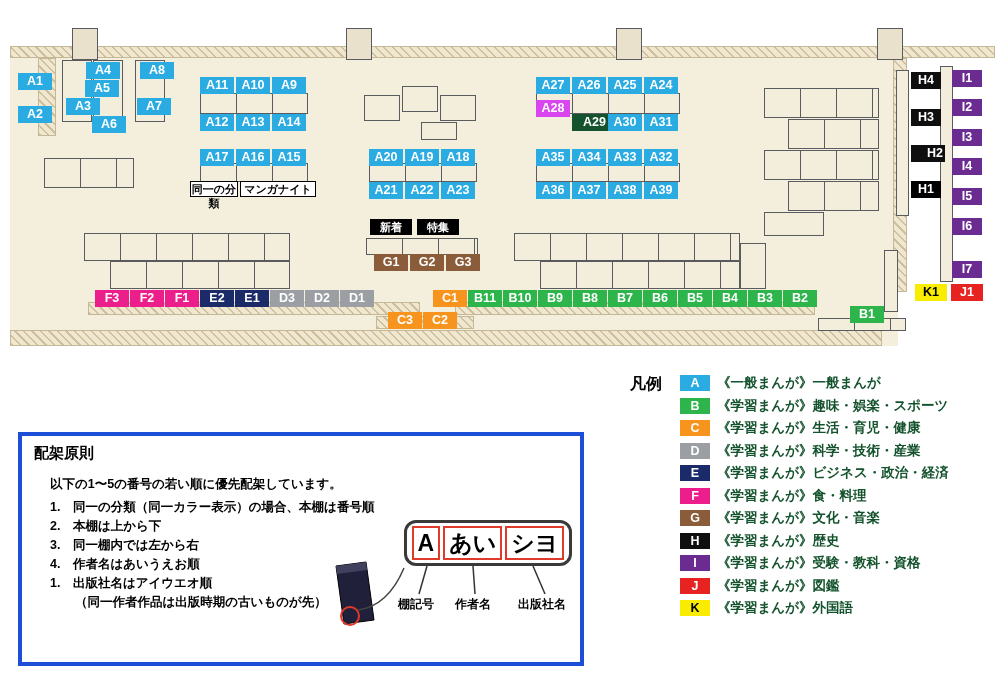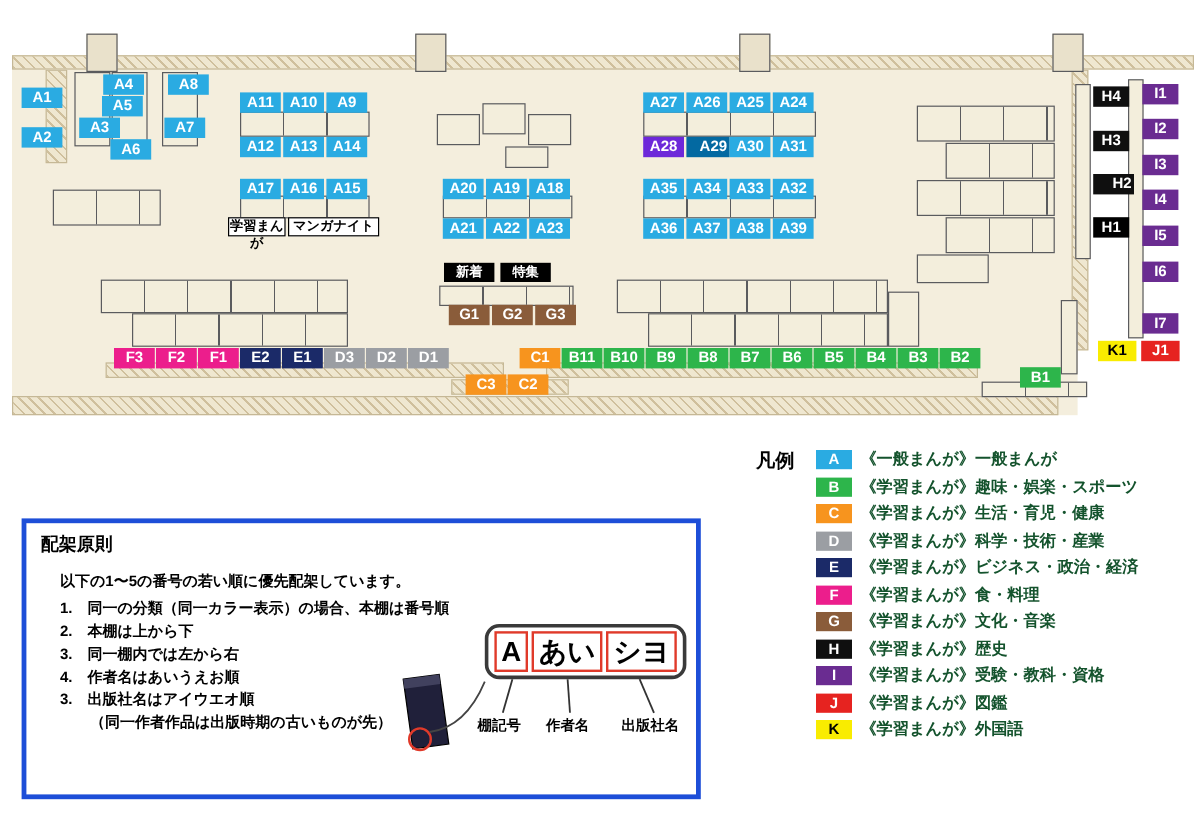--- a/index.html
+++ b/index.html
@@ -115,22 +115,22 @@
       <div class="chip" style="background: rgb(42, 171, 226); left: 369px; top: 149px;">A20</div>
       <div class="chip" style="background: rgb(42, 171, 226); left: 405px; top: 149px;">A19</div>
       <div class="chip" style="background: rgb(42, 171, 226); left: 441px; top: 149px;">A18</div>
       <div class="chip" style="background: rgb(42, 171, 226); left: 369px; top: 182px;">A21</div>
       <div class="chip" style="background: rgb(42, 171, 226); left: 405px; top: 182px;">A22</div>
       <div class="chip" style="background: rgb(42, 171, 226); left: 441px; top: 182px;">A23</div>
       <div class="chip" style="background: rgb(42, 171, 226); left: 536px; top: 77px;">A27</div>
       <div class="chip" style="background: rgb(42, 171, 226); left: 572px; top: 77px;">A26</div>
       <div class="chip" style="background: rgb(42, 171, 226); left: 608px; top: 77px;">A25</div>
       <div class="chip" style="background: rgb(42, 171, 226); left: 644px; top: 77px;">A24</div>
-      <div class="chip" style="background: #6d28d9; left: 536px; top: 114px;">A28</div>
-      <div class="chip" style="background: #0369a1; left: 572px; top: 114px; padding-left: 11px;">A29</div>
+      <div class="chip" style="background: #d946ef; left: 536px; top: 100px;">A28</div>
+      <div class="chip" style="background: #14532d; left: 572px; top: 114px; padding-left: 11px;">A29</div>
       <div class="chip" style="background: rgb(42, 171, 226); left: 608px; top: 114px;">A30</div>
       <div class="chip" style="background: rgb(42, 171, 226); left: 644px; top: 114px;">A31</div>
       <div class="chip" style="background: rgb(42, 171, 226); left: 536px; top: 149px;">A35</div>
       <div class="chip" style="background: rgb(42, 171, 226); left: 572px; top: 149px;">A34</div>
       <div class="chip" style="background: rgb(42, 171, 226); left: 608px; top: 149px;">A33</div>
       <div class="chip" style="background: rgb(42, 171, 226); left: 644px; top: 149px;">A32</div>
       <div class="chip" style="background: rgb(42, 171, 226); left: 536px; top: 182px;">A36</div>
       <div class="chip" style="background: rgb(42, 171, 226); left: 572px; top: 182px;">A37</div>
       <div class="chip" style="background: rgb(42, 171, 226); left: 608px; top: 182px;">A38</div>
       <div class="chip" style="background: rgb(42, 171, 226); left: 644px; top: 182px;">A39</div>
@@ -165,21 +165,21 @@
       <div class="chip" style="background: #000000; left: 911px; top: 181px; min-width: 30px;">H1</div>
       <div class="chip" style="background: rgb(106, 44, 145); left: 952px; top: 70px; min-width: 30px;">I1</div>
       <div class="chip" style="background: rgb(106, 44, 145); left: 952px; top: 99px; min-width: 30px;">I2</div>
       <div class="chip" style="background: rgb(106, 44, 145); left: 952px; top: 129px; min-width: 30px;">I3</div>
       <div class="chip" style="background: rgb(106, 44, 145); left: 952px; top: 158px; min-width: 30px;">I4</div>
       <div class="chip" style="background: rgb(106, 44, 145); left: 952px; top: 188px; min-width: 30px;">I5</div>
       <div class="chip" style="background: rgb(106, 44, 145); left: 952px; top: 218px; min-width: 30px;">I6</div>
       <div class="chip" style="background: rgb(106, 44, 145); left: 952px; top: 261px; min-width: 30px;">I7</div>
       <div class="chip dark-text" style="background: rgb(249, 236, 0); left: 915px; top: 284px; min-width: 32px;">K1</div>
       <div class="chip" style="background: rgb(230, 35, 32); left: 951px; top: 284px; min-width: 32px;">J1</div>
-      <div class="slabel outline" style="left: 190px; top: 181px; width: 48px;">学習まんが</div>
+      <div class="slabel outline" style="left: 190px; top: 181px; width: 48px;">同一の分類</div>
       <div class="slabel outline" style="left: 240px; top: 181px; width: 76px;">マンガナイト</div>
       <div class="slabel solid" style="left: 370px; top: 219px; width: 42px;">新着</div>
       <div class="slabel solid" style="left: 417px; top: 219px; width: 42px;">特集</div>
     </div>
 
   <div class="legend">
     <div class="legend-title">凡例</div>
     <div class="legend-items">
         <div class="legend-row">
           <span class="legend-chip" style="background: rgb(42, 171, 226); color: rgb(255, 255, 255);">A</span>
@@ -240,21 +240,21 @@
   </div>
 
   <div class="principles">
     <div class="p-title">配架原則</div>
     <div class="p-intro">以下の1〜5の番号の若い順に優先配架しています。</div>
     <div class="p-rules">
         <div class="p-rule">1.　同一の分類（同一カラー表示）の場合、本棚は番号順</div>
         <div class="p-rule">2.　本棚は上から下</div>
         <div class="p-rule">3.　同一棚内では左から右</div>
         <div class="p-rule">4.　作者名はあいうえお順</div>
-        <div class="p-rule">3.　出版社名はアイウエオ順</div>
+        <div class="p-rule">1.　出版社名はアイウエオ順</div>
         <div class="p-rule">　　（同一作者作品は出版時期の古いものが先）</div>
       </div>
 
     <svg class="p-figure" width="266" height="126" viewBox="0 0 266 126">
       <path d="M14,46 L44,42 L52,100 L22,104 Z" fill="#20203a" stroke="#000" stroke-width="1"></path>
       <path d="M14,46 L44,42 L45,50 L15,54 Z" fill="#41415e"></path>
       <circle cx="28" cy="96" r="9" fill="none" stroke="#e03a2a" stroke-width="2"></circle>
       <path d="M36,90 Q66,86 82,48" fill="none" stroke="#444" stroke-width="1.5"></path>
       <path d="M105,46 L97,74" fill="none" stroke="#333" stroke-width="1.5"></path>
       <path d="M151,46 L153,74" fill="none" stroke="#333" stroke-width="1.5"></path>

